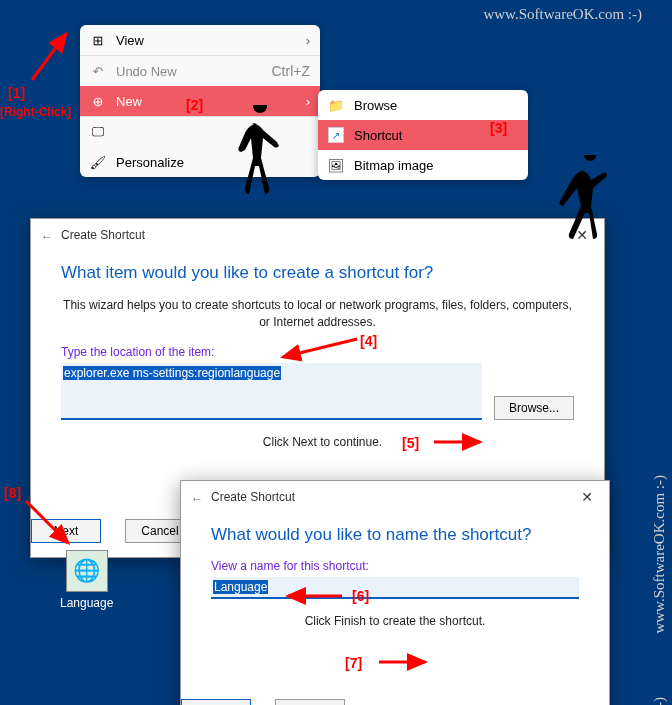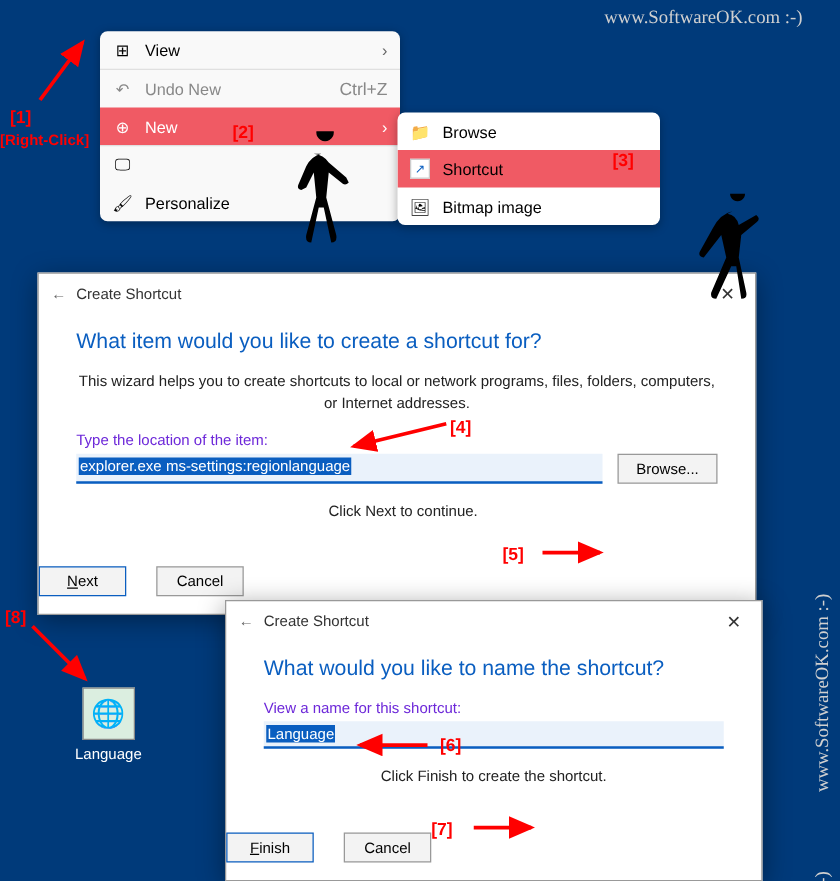--- a/index.html
+++ b/index.html
@@ -30,21 +30,21 @@
 .dlg-close { margin-left: auto; font-size: 14px; cursor: default; padding: 2px 6px; }
 .dlg-back { color: #666; font-size: 12px; }
 
 .dlg-body { padding: 8px 30px 14px 30px; }
 .dlg-heading { color: #0a5ec0; font-size: 17px; font-weight: 400; margin: 4px 0 14px; }
 .dlg-text { font-size: 12px; color: #222; margin-bottom: 14px; line-height: 1.4; text-align: center; }
 .dlg-label { font-size: 12px; color: #6d28d9; margin-bottom: 4px; }
 .dlg-input-row { display: flex; gap: 12px; margin-bottom: 14px; }
 .dlg-input { flex: 1; border: none; border-bottom: 2px solid #0a5ec0; padding: 3px 2px; font-size: 12px; background: #eaf2fb; }
 .dlg-input .sel { background: #0a5ec0; color: #fff; padding: 0 1px; }
-.dlg-btn { background: #f3f3f3; border: 1px solid #999; padding: 4px 14px; font-size: 12px; cursor: default; min-width: 70px; text-align: center; }
+.dlg-btn { background: #f3f3f3; border: 1px solid #999; padding: 4px 14px; font-size: 12px; cursor: default; min-width: 70px; text-align: center; margin-top: 33px; }
 .dlg-btn.primary { border: 1px solid #0a5ec0; }
 .dlg-footer { display: flex; gap: 24px; padding: 8px 0 14px; }
 
 .desktop-icon { position: absolute; top: 550px; left: 60px; text-align: center; color: #fff; font-size: 12px; }
 .desktop-icon .ico { width: 42px; height: 42px; background: #dbeee0; border: 1px solid #888; margin: 0 auto 4px; display:flex;align-items:center;justify-content:center;font-size:22px; }
 
 .anno { position: absolute; color: #ff0000; font-weight: bold; font-size: 14px; font-family: Arial; }
 .arrow-svg { position: absolute; pointer-events:none; }
 
 .silhouette { position: absolute; fill: #000; }

